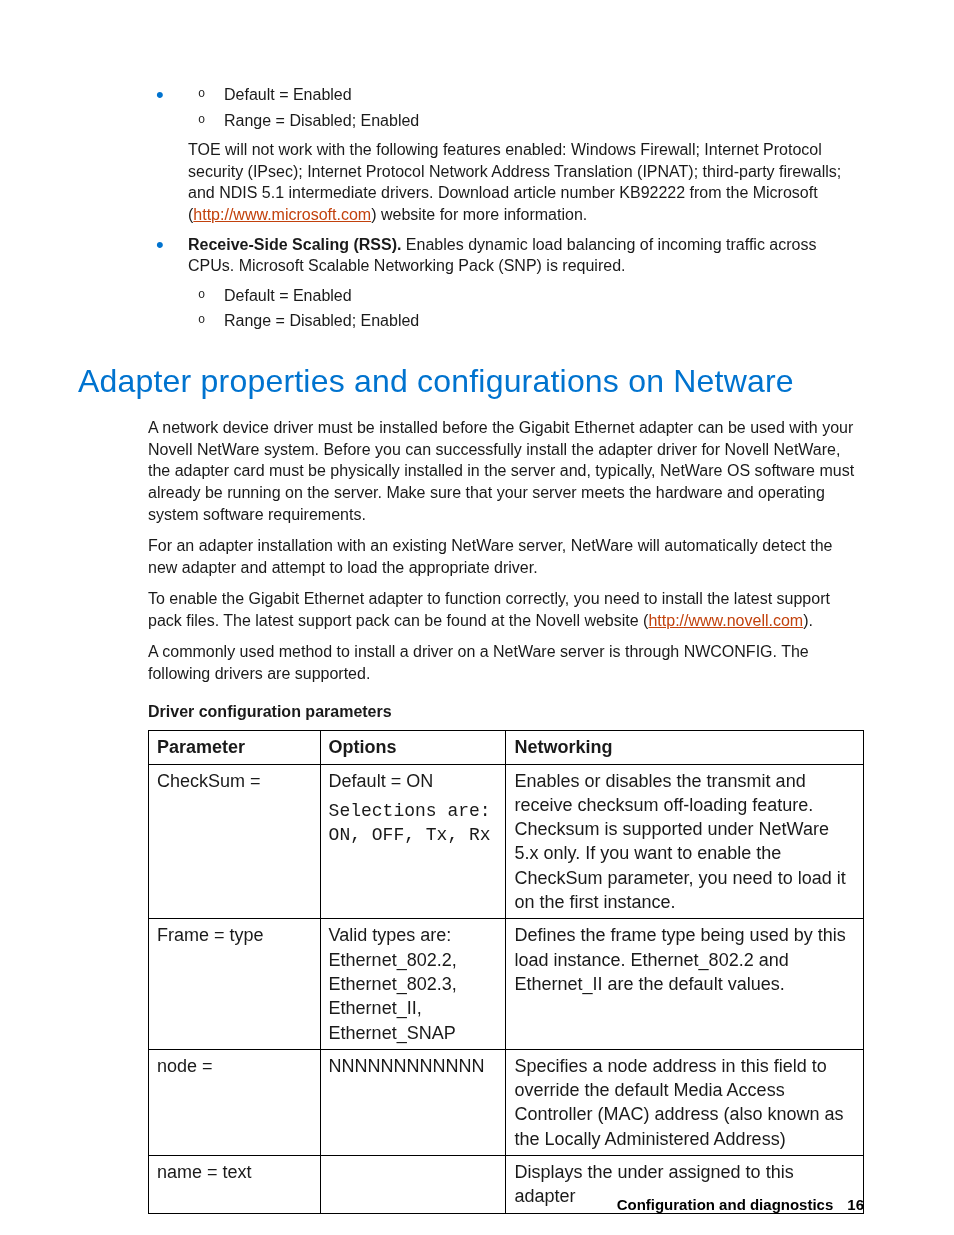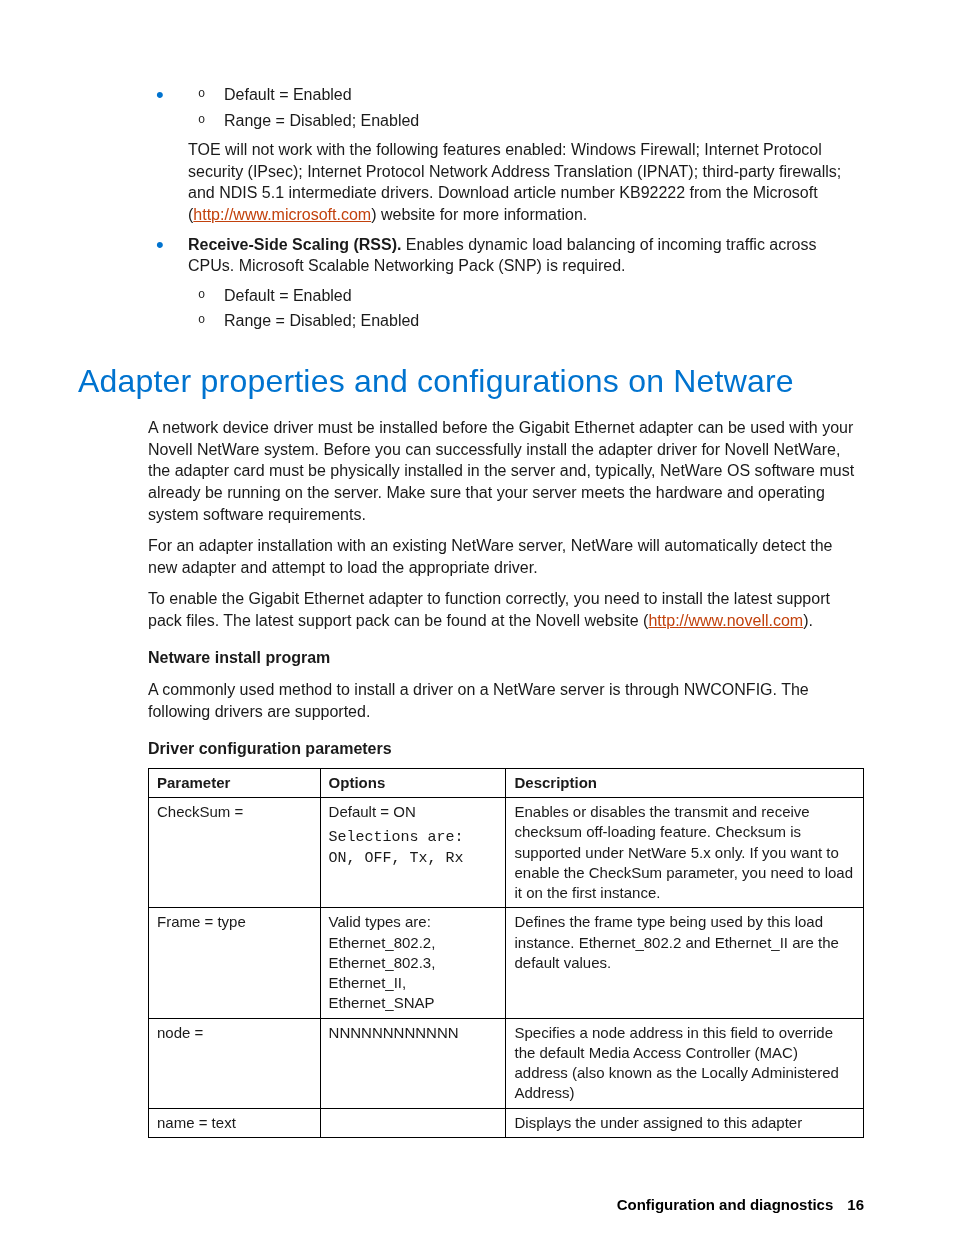--- a/index.html
+++ b/index.html
@@ -82,21 +82,21 @@
     margin: 10px 0;
   }
   .sub-bold {
     font-weight: 600;
     margin: 16px 0 8px 0;
   }
   table.params {
     border-collapse: collapse;
     width: 100%;
     margin-top: 0;
-    font-size: 15px;
+    font-size: 18px;
     padding-left: 44px;
   }
   table.params th, table.params td {
     border: 1px solid #000;
     text-align: left;
     vertical-align: top;
     padding: 4px 8px 4px 8px;
     font-weight: 300;
   }
   table.params th {
@@ -149,31 +149,30 @@
 
     <h1 class="heading">Adapter properties and configurations on Netware</h1>
 
     <div class="body-block">
       <div class="body-para">A network device driver must be installed before the Gigabit Ethernet adapter can be used with your Novell NetWare system. Before you can successfully install the adapter driver for Novell NetWare, the adapter card must be physically installed in the server and, typically, NetWare OS software must already be running on the server. Make sure that your server meets the hardware and operating system software requirements.</div>
       <div class="body-para">For an adapter installation with an existing NetWare server, NetWare will automatically detect the new adapter and attempt to load the appropriate driver.</div>
       <div class="body-para">
         <span>To enable the Gigabit Ethernet adapter to function correctly, you need to install the latest support pack files. The latest support pack can be found at the Novell website (</span><a class="link">http://www.novell.com</a><span>).</span>
       </div>
 
-      <div class="sub-bold">Netware install program</div>
       <div class="body-para">A commonly used method to install a driver on a NetWare server is through NWCONFIG. The following drivers are supported.</div>
 
       <div class="sub-bold">Driver configuration parameters</div>
 
       <table class="params">
         <thead>
           <tr>
             <th>Parameter</th>
             <th>Options</th>
-            <th>Description</th>
+            <th>Networking</th>
           </tr>
         </thead>
         <tbody>
           <tr>
             <td>CheckSum =</td>
             <td>
               <div>Default = ON</div>
               <div class="opt-secondary">Selections are: ON, OFF, Tx, Rx</div>
             </td>
             <td>Enables or disables the transmit and receive checksum off-loading feature. Checksum is supported under NetWare 5.x only. If you want to enable the CheckSum parameter, you need to load it on the first instance.</td>

